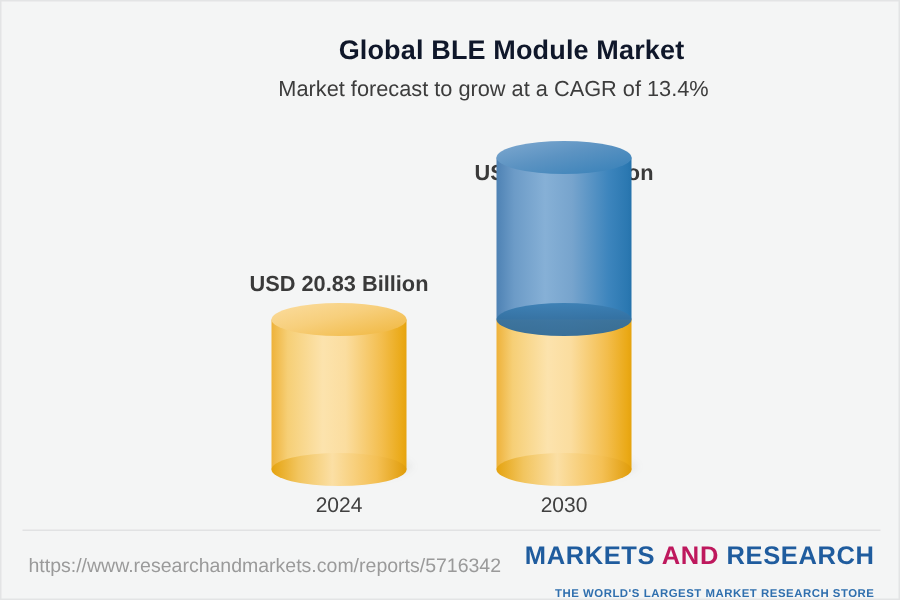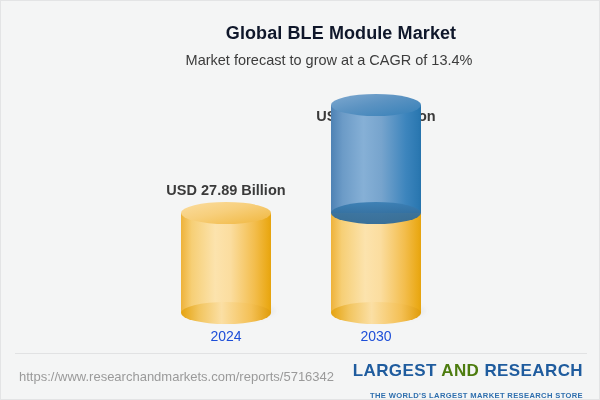--- a/index.html
+++ b/index.html
@@ -76,21 +76,21 @@
   .col-2024 .value-label { bottom: 148px; }
   .col-2030 .value-label { bottom: 222px; }
 
   .cat-label {
     position: absolute;
     bottom: 2px;
     left: 0;
     width: 180px;
     text-align: center;
     font-size: 14px;
-    color: #1d4ed8;
+    color: #404040;
   }
 
   
   .cyl {
     position: absolute;
     left: 45px;
     width: 90px;
   }
   .col-2024 .cyl { bottom: 33px; height: 100px; }
   .col-2030 .cyl { bottom: 33px; height: 208px; }
@@ -198,21 +198,21 @@
     text-align: right;
   }
   .logo-main {
     font-size: 17px;
     font-weight: bold;
     letter-spacing: 0.4px;
     color: #1f5c9e;
     white-space: nowrap;
     line-height: 19px;
   }
-  .logo-and { color: #4d7c0f; }
+  .logo-and { color: #be185d; }
   .logo-tagline {
     font-size: 7.6px;
     font-weight: bold;
     letter-spacing: 0.35px;
     color: #2f6fae;
     white-space: nowrap;
     line-height: 10px;
     margin-top: 11px;
   }
 </style>
@@ -220,21 +220,21 @@
 <body>
 
 <div id="infographic">
 
   <div class="chart-title">Global BLE Module Market</div>
   <div class="chart-subtitle">Market forecast to grow at a CAGR of 13.4%</div>
 
   <div class="plot">
 
     <div class="col col-2024">
-      <div class="value-label">USD 27.89 Billion</div>
+      <div class="value-label">USD 20.83 Billion</div>
 
       <div class="cyl-shadow"></div>
 
       <div class="cyl">
         <div class="seg seg-gold" style="top:0;bottom:0;"></div>
         <div class="cyl-bottom gold"></div>
         <div class="cap cap-gold-top"></div>
       </div>
 
       <div class="cat-label">2024</div>
@@ -259,17 +259,17 @@
       <div class="cat-label">2030</div>
     </div>
 
   </div>
 
   <div class="footer-rule"></div>
 
   <div class="source-url">https://www.researchandmarkets.com/reports/5716342</div>
 
   <div class="logo">
-    <div class="logo-main"><span>LARGEST</span><span> </span><span class="logo-and">AND</span><span> </span><span>RESEARCH</span></div>
+    <div class="logo-main"><span>MARKETS</span><span> </span><span class="logo-and">AND</span><span> </span><span>RESEARCH</span></div>
     <div class="logo-tagline">THE WORLD'S LARGEST MARKET RESEARCH STORE</div>
   </div>
 
 </div>
 
 </body></html>

